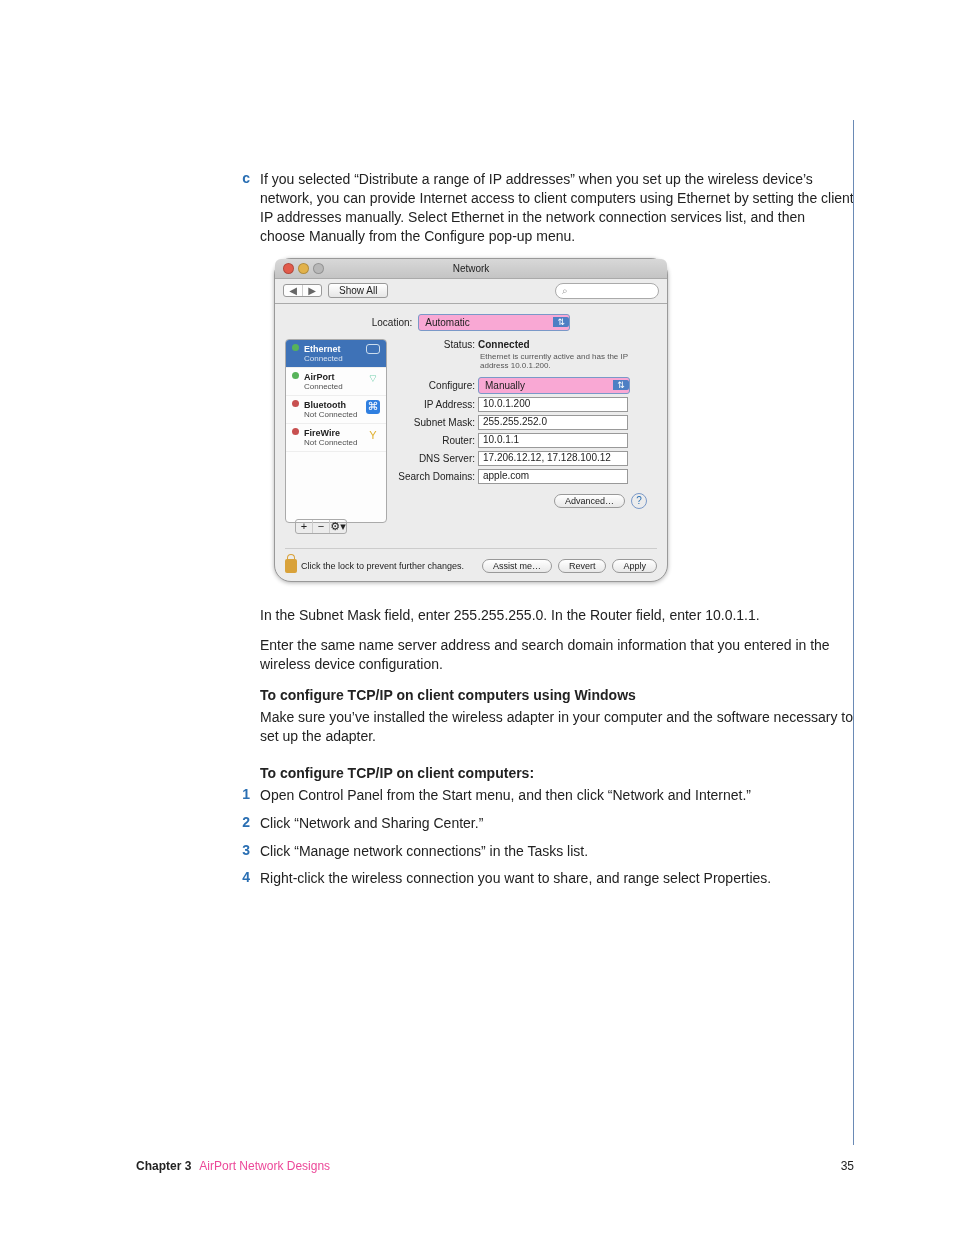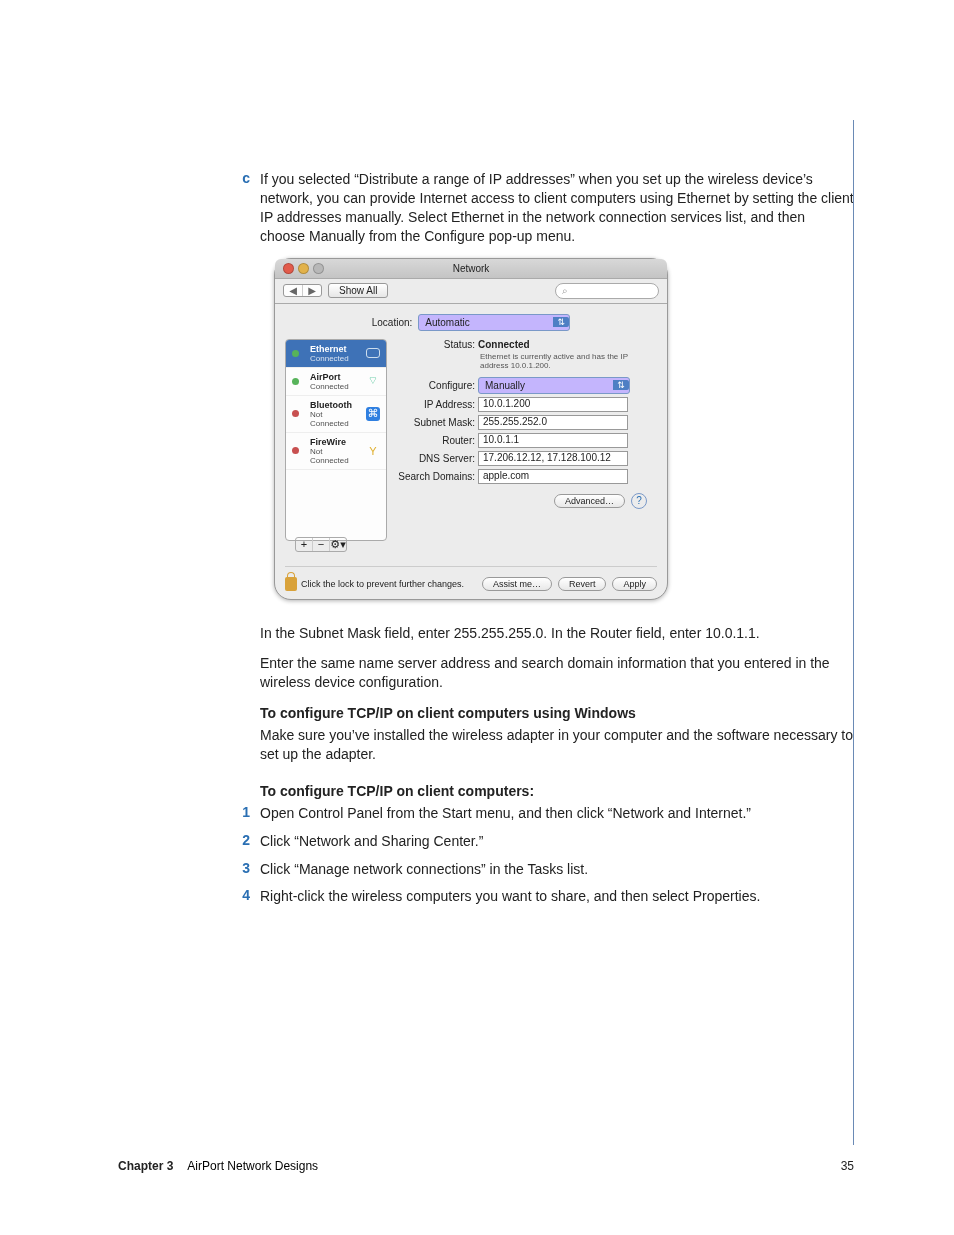--- a/index.html
+++ b/index.html
@@ -93,26 +93,26 @@
     background:#ececec;
     border-bottom:1px solid #aaa;
   }
   .navseg { display:flex; border:1px solid #999; border-radius:3px; background:#fdfdfd;}
   .navbtn { width:18px; text-align:center; font-size:10px; color:#666;}
   .navbtn:first-child{border-right:1px solid #ccc;}
   .pillbtn { border:1px solid #999; border-radius:3px; background:linear-gradient(#fff,#e6e6e6); padding:1px 10px; font-size:10px;}
   .searchbox { margin-left:auto; display:flex; align-items:center; border:1px solid #aaa; border-radius:10px; background:#fff; width:90px; height:14px; padding:0 6px; color:#999;}
   .locrow { display:flex; align-items:center; justify-content:center; gap:6px; padding:10px 10px 8px 10px; font-size:10px;}
   .locrow .lbl { text-align:right; }
-  .combo { display:inline-flex; align-items:center; justify-content:space-between; border:1px solid #7a99c8; border-radius:3px; background:#c4b5fd; height:15px; font-size:10px;}
+  .combo { display:inline-flex; align-items:center; justify-content:space-between; border:1px solid #7a99c8; border-radius:3px; background:#f9a8d4; height:15px; font-size:10px;}
   .combo .v{padding:0 6px;}
   .combo .caret{ width:16px; background:#4e7fc4; color:#fff; display:flex; align-items:center; justify-content:center; border-radius:0 2px 2px 0; font-size:9px;}
   .midrow { display:flex; padding: 0 10px 8px 10px; gap:10px;}
   .svc-list { width:100px; border:1px solid #aaa; border-radius:4px; background:#fdfdfd; overflow:hidden;}
-  .svc { display:flex; align-items:center; gap:11px; padding:4px 6px; border-bottom:1px solid #eee;}
+  .svc { display:flex; gap:5px; padding:4px 6px; border-bottom:1px solid #eee;}
   .svc.sel { background:#3e72b7; color:#fff;}
   .svc .dot{ width:7px;height:7px;border-radius:50%; }
   .svc .dot.g{background:#57b35a;} .svc .dot.r{background:#c85050;}
   .svc .col{flex:1;}
   .svc .nm{font-size:9px; font-weight:600;}
   .svc .st{font-size:8px; opacity:.8;}
   .svc .ic{ width:14px; height:14px; display:flex; align-items:center; justify-content:center; font-size:11px;}
   .ic.eth{color:#888; border:1px solid #888; border-radius:3px; width:12px;height:8px;}
   .svc.sel .ic.eth{border-color:#cde;}
   .ic.wifi{color:#3b8;}
@@ -134,29 +134,29 @@
   hr.sep{ border:none; border-top:1px solid #ccc; margin:6px 10px;}
   .lockrow{ display:flex; align-items:center; justify-content:space-between; padding:4px 10px 8px 10px; font-size:9px;}
   .lockleft{display:flex;align-items:center;gap:4px;}
   .lock{width:12px;height:14px;background:#d9a23a;border-radius:2px;position:relative;}
   .lock::before{content:"";position:absolute;top:-5px;left:2px;width:6px;height:6px;border:1.5px solid #d9a23a;border-bottom:none;border-radius:4px 4px 0 0;}
   .ol { list-style:none; padding:0; margin:0 0 0 -24px;}
   .ol li{ display:flex; gap:10px; margin-bottom:9px;}
   .ol .num{ color:#2a6fb3; font-weight:600; min-width:14px; text-align:right; font-size:14px;}
   .footer{
     position:absolute;
-    left:118px;
+    left:136px;
     right:100px;
     bottom:62px;
     display:flex;
     align-items:baseline;
     font-size:12px;
   }
   .footer .ch{ font-weight:700; }
-  .footer .ti{ color:#000000; margin-left:14px;}
+  .footer .ti{ color:#ec4899; margin-left:8px;}
   .footer .pg{ margin-left:auto; font-weight:400;}
 </style>
 </head>
 <body>
 
 <div class="page">
   <div class="outer-rule"></div>
 
   <div class="step-block" style="margin-left:-24px;">
     <div class="step-marker">c</div>
@@ -310,21 +310,21 @@
     <li>
         <span class="num">2</span>
         <span class="body-text">Click “Network and Sharing Center.”</span>
       </li>
     <li>
         <span class="num">3</span>
         <span class="body-text">Click “Manage network connections” in the Tasks list.</span>
       </li>
     <li>
         <span class="num">4</span>
-        <span class="body-text">Right-click the wireless computers you want to share, and then select Properties.</span>
+        <span class="body-text">Right-click the wireless connection you want to share, and range select Properties.</span>
       </li>
   </ol>
 
   <div class="footer">
     <span class="ch">Chapter 3</span>
     <span class="ti">AirPort Network Designs</span>
     <span class="pg">35</span>
   </div>
 </div>
 

